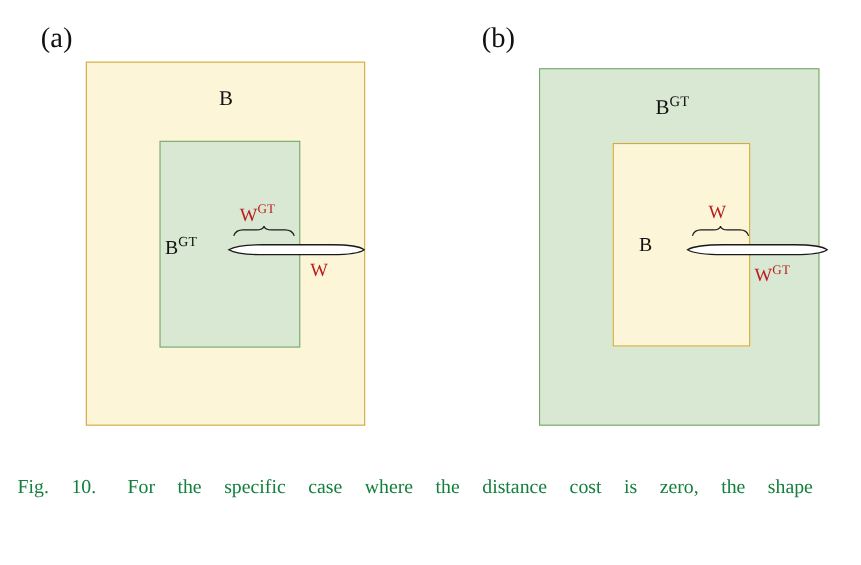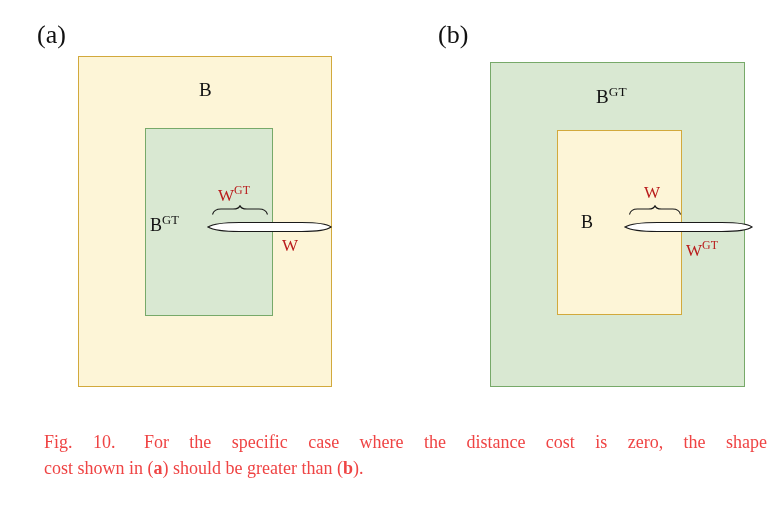--- a/index.html
+++ b/index.html
@@ -9,21 +9,21 @@
   }
   .box { position:absolute; box-sizing:border-box; }
   .box-yellow { background:var(--yellow-fill,#fdf5d7); border:1.5px solid var(--yellow-border,#d2a93c); }
   .box-green  { background:var(--green-fill,#d9e8d2);  border:1.5px solid var(--green-border,#77a969); }
   .panel-tag { position:absolute; font-size:26px; color:#111; }
   .box-label { position:absolute; font-size:19px; color:#111; }
   .box-label-sm { position:absolute; font-size:18px; color:#111; }
   .w-label { position:absolute; font-size:17px; color:#b91c1c; }
   .sup { font-size:70%; vertical-align:super; letter-spacing:0.2px;text-align:right; }
   svg.overlay { position:absolute; overflow:visible; }
-  .caption { position:absolute; left:44px; top:429px; width:723px; font-size:18px; line-height:26px; color:#ef4444; }
+  .caption { position:absolute; left:16px; top:429px; width:723px; font-size:18px; line-height:26px; color:#15803d; }
   .cap-line1 { text-align:justify; text-align-last:justify; }
   .cap-figlabel { margin-right:8px; }
   .cap-line2 { text-align:left; }
   b { font-weight:bold; }
 </style>
 </head>
 <body>
 
 <div class="page">
 
@@ -73,16 +73,15 @@
     <span class="w-label" style="left:644px; top:183px;">W</span>
 
     <span class="w-label" style="left:686px; top:238px;"><span>W</span><span class="sup">GT</span></span>
   </div>
 
   <div class="caption">
     <div class="cap-line1">
       <span class="cap-figlabel">Fig. 10.</span>
       <span>For the specific case where the distance cost is zero, the shape</span>
     </div>
-    <div class="cap-line2"><span>cost shown in (</span><b>a</b><span>) should be greater than (</span><b>b</b><span>).</span></div>
   </div>
 
 </div>
 
 </body></html>

